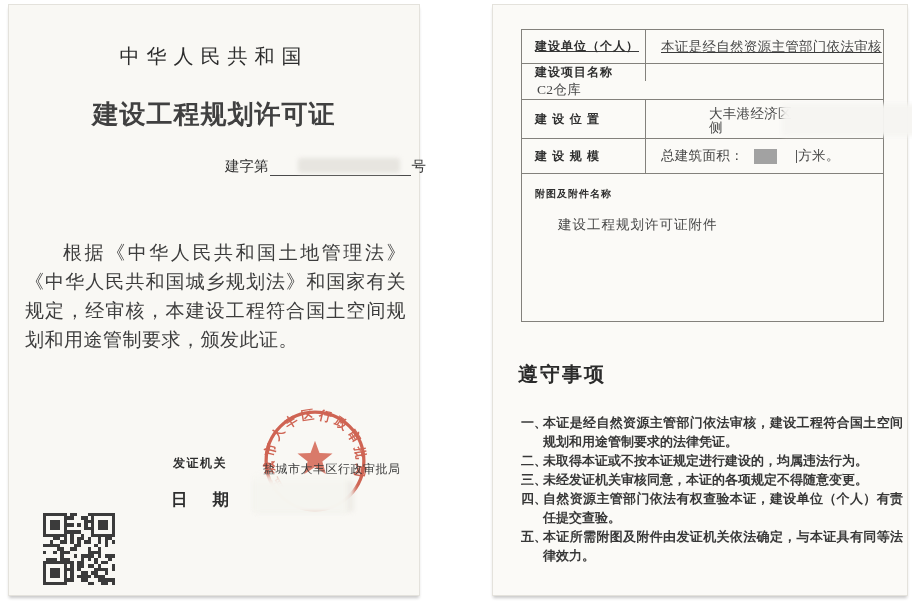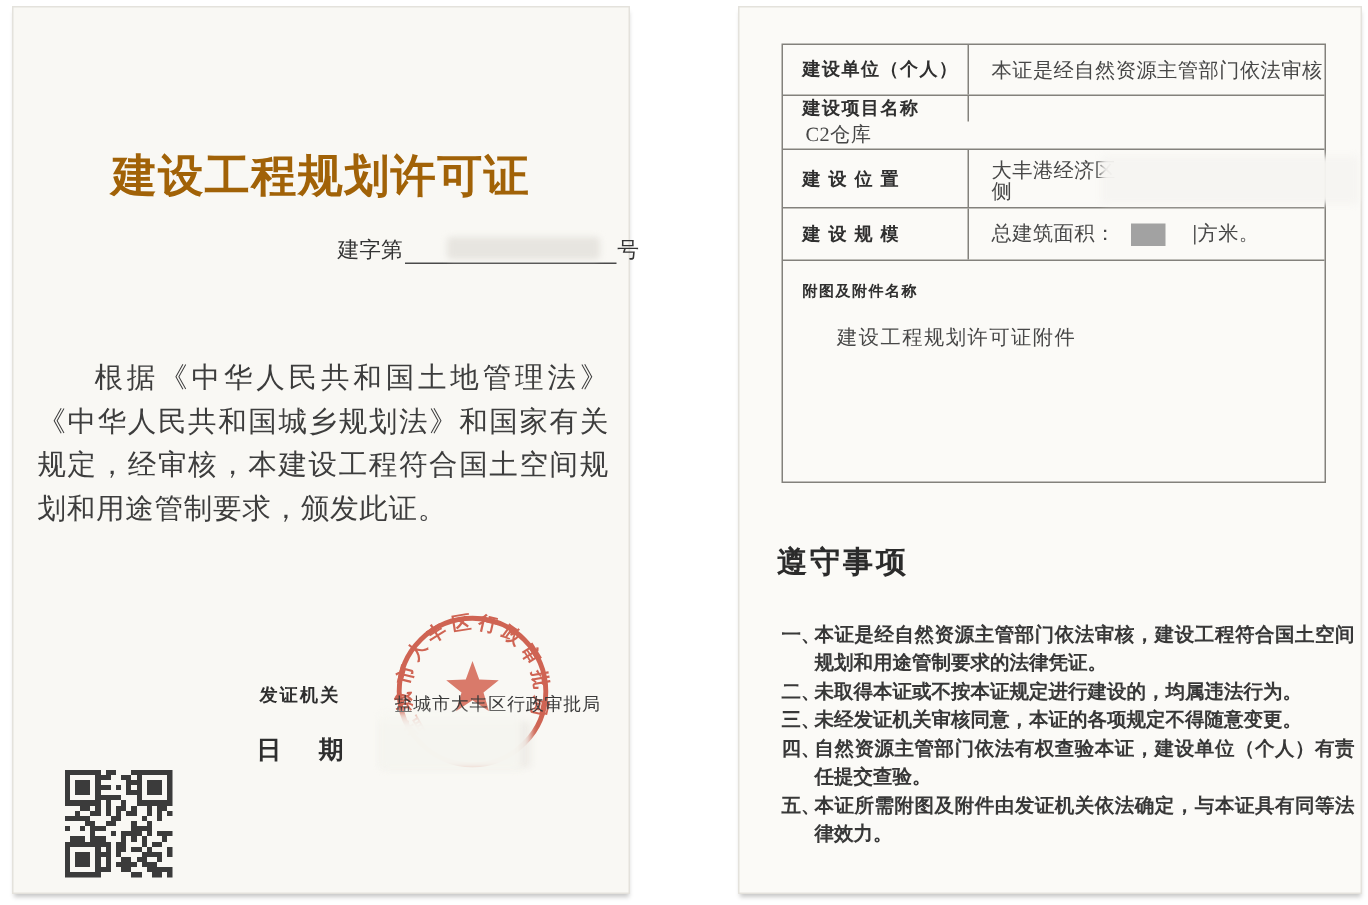--- a/index.html
+++ b/index.html
@@ -17,21 +17,21 @@
   .page-left{left:8px;width:412px;}
   .page-right{left:492px;width:416px;background:#fbfaf7;}
 
   
   .country{
     position:absolute;top:38px;left:0;width:100%;text-align:center;
     font-size:20px;font-weight:500;letter-spacing:7px;color:#2d2d2d;
   }
   .doc-title{
     position:absolute;top:92px;left:0;width:100%;text-align:center;
-    font-size:30px;font-weight:700;letter-spacing:1px;color:#a16207;
+    font-size:26px;font-weight:700;letter-spacing:1px;color:#404040;
   }
   .certline{
     position:absolute;top:152px;left:216px;font-size:14.5px;color:#333;
     display:flex;align-items:flex-end;white-space:nowrap;
   }
   .cert-underline{
     position:relative;display:inline-block;width:141px;height:17px;
     border-bottom:1.5px solid #4a4a4a;margin:0 1px;
   }
   .blur-patch{
@@ -69,21 +69,21 @@
   .trow{display:flex;border-bottom:1px solid #83817c;box-sizing:border-box;}
   .tlabel{
     width:124px;flex:none;border-right:1px solid #83817c;box-sizing:border-box;
     display:flex;align-items:center;padding-left:13px;
     font-size:12px;font-weight:700;color:#2f2f2f;white-space:pre;letter-spacing:1px;
   }
   .tvalue{
     flex:1;display:flex;align-items:center;padding-left:15px;position:relative;
     font-family:"Liberation Serif",serif;font-size:13.5px;color:#474747;letter-spacing:0.3px;
   }
-  .r1{height:34px;} .r2{height:36px;flex-direction:column;} .r3{height:39px;} .r4{height:35px;}
+  .r1{height:34px;text-decoration:underline;} .r2{height:36px;flex-direction:column;} .r3{height:39px;gap:48px;} .r4{height:35px;}
   .loc-wrap{display:block;line-height:14px;padding-top:3px;}
   .loc-blur{left:88px;top:4px;width:172px;height:32px;background:rgba(246,245,241,0.96);}
   .redact-box{
     display:inline-block;width:23px;height:15px;background:#a2a2a2;
     margin:0 19px 0 10px;vertical-align:middle;
   }
   .scale-tick{display:inline-block;width:1.5px;height:13px;background:#555;
     vertical-align:middle;margin-right:1px;}
   .attach-row{height:147px;box-sizing:border-box;padding:13px 0 0 13px;}
   .attach-label{font-size:10px;font-weight:700;color:#2f2f2f;letter-spacing:1px;}
@@ -99,20 +99,21 @@
   .nitem{display:flex;font-size:13px;line-height:19px;font-weight:600;color:#383838;}
   .nnum{width:22px;flex:none;}
   .ntext{flex:1;text-align:justify;}
 </style>
 </head>
 <body>
 
 <div class="stage">
 
   <div class="page page-left">
+    <div class="country">中华人民共和国</div>
     <div class="doc-title">建设工程规划许可证</div>
 
     <div class="certline">
       <span>建字第</span>
       <span class="cert-underline">
         <span class="blur-patch cert-blur"></span>
       </span>
       <span>号</span>
     </div>
 

